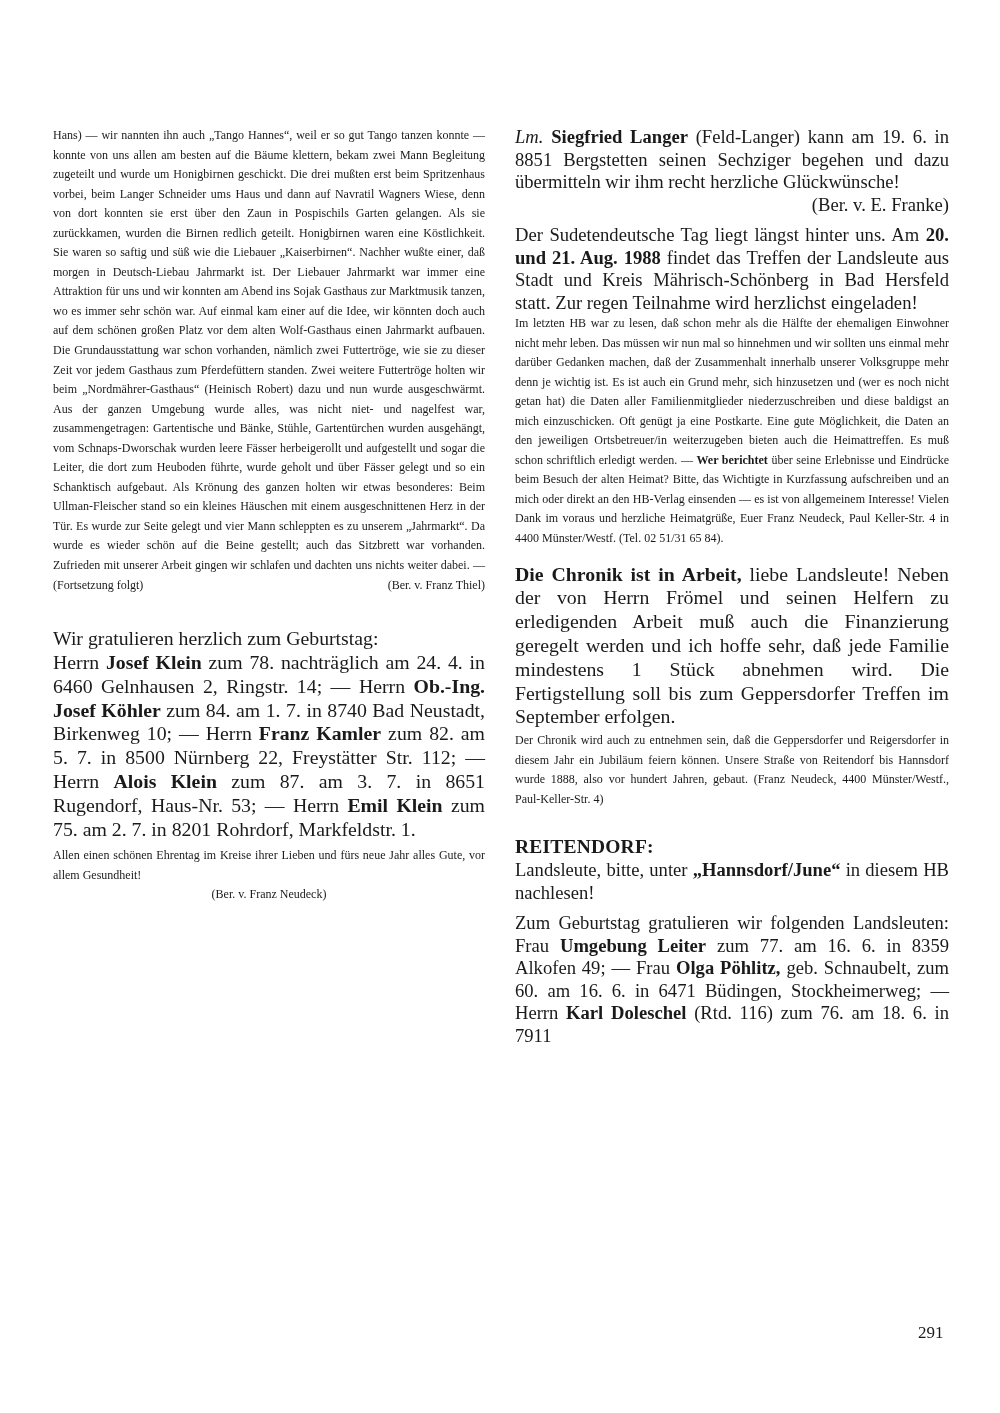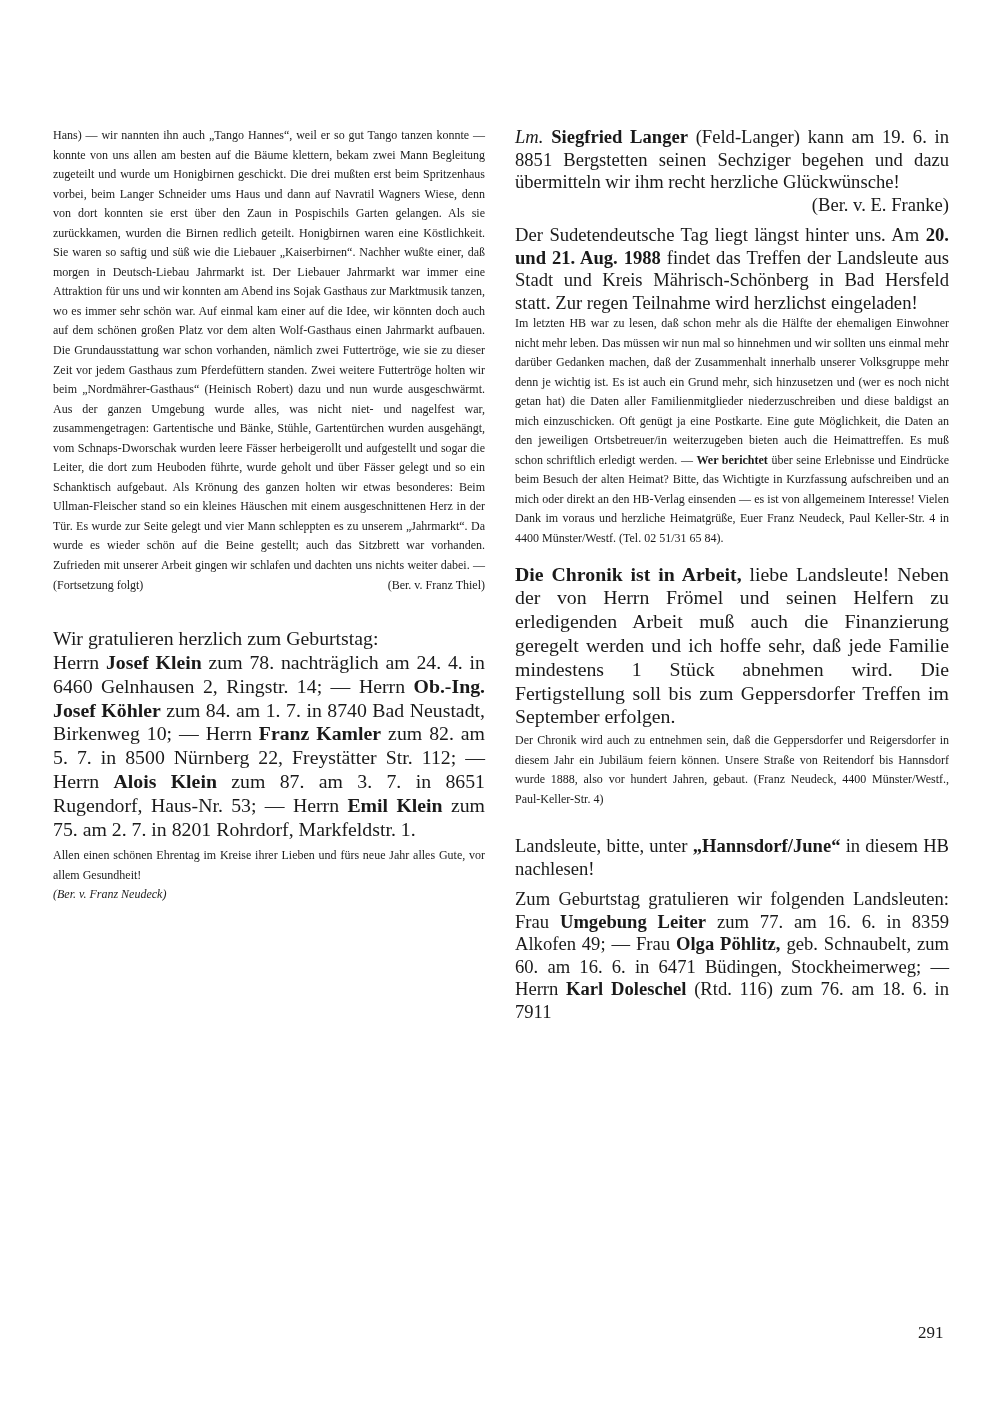--- a/index.html
+++ b/index.html
@@ -5,21 +5,21 @@
   html, body { margin: 0; padding: 0; background: #ffffff; }
   body { width: 1000px; height: 1413px; position: relative; overflow: hidden;
          font-family: "Liberation Serif", "DejaVu Serif", serif; color: #1a1a1a; }
   .col { position: absolute; top: 126px; }
   .col-left { left: 53px; width: 432px; }
   .col-right { left: 515px; width: 434px; }
   p { margin: 0; text-align: justify; hyphens: manual; }
   .s-small { font-size: 12px; line-height: 19.55px; }
   .s-med { font-size: 18.6px; line-height: 22.5px; }
   .s-big { font-size: 19.8px; line-height: 23.8px; }
-  .sig { display: block; text-align: left; font-style: italic; }
+  .sig { display: block; text-align: center; }
   .sig-inline { float: right; }
   h2 { margin: 0; font-size: 19.5px; line-height: 24px; font-weight: bold; letter-spacing: 0.2px; }
   b { font-weight: bold; }
   i { font-style: italic; margin-top: 34px; }
   .gap-s { height: 8px; }
   .gap-m { height: 14px; }
   .gap-l { height: 20px; }
   .page-num { position: absolute; left: 918px; top: 1323px; font-size: 17px; }
   .clear::after { content: ""; display: block; clear: both; }
 </style>
@@ -49,19 +49,20 @@
   <p class="s-med"><span>Der Sudetendeutsche Tag liegt längst hinter uns. Am </span><b>20. und 21. Aug. 1988</b><span> findet das Tref­fen der Landsleute aus Stadt und Kreis Mährisch-Schönberg in Bad Hersfeld statt. Zur regen Teilnahme wird herzlichst eingeladen!</span></p>
 
   <p class="s-small"><span>Im letzten HB war zu lesen, daß schon mehr als die Hälfte der ehemaligen Einwohner nicht mehr leben. Das müssen wir nun mal so hinnehmen und wir soll­ten uns einmal mehr darüber Gedanken machen, daß der Zusammenhalt innerhalb unserer Volksgruppe mehr denn je wichtig ist. Es ist auch ein Grund mehr, sich hinzusetzen und (wer es noch nicht getan hat) die Daten aller Familienmitglieder niederzuschreiben und diese baldigst an mich einzuschicken. Oft genügt ja eine Postkarte. Eine gute Möglichkeit, die Daten an den jeweiligen Ortsbetreuer/in weiterzugeben bie­ten auch die Heimattreffen. Es muß schon schriftlich erledigt werden. — </span><b>Wer berichtet</b><span> über seine Erleb­nisse und Eindrücke beim Besuch der alten Heimat? Bitte, das Wichtigte in Kurzfassung aufschreiben und an mich oder direkt an den HB-Verlag einsenden — es ist von allgemeinem Interesse! Vielen Dank im voraus und herzliche Heimatgrüße, Euer Franz Neu­deck, Paul Keller-Str. 4 in 4400 Münster/Westf. (Tel. 02 51/31 65 84).</span></p>
 
   <div class="gap-m"></div>
   <p class="s-big"><b>Die Chronik ist in Arbeit,</b><span> liebe Landsleute! Neben der von Herrn Frömel und seinen Hel­fern zu erledigenden Arbeit muß auch die Fi­nanzierung geregelt werden und ich hoffe sehr, daß jede Familie mindestens 1 Stück abneh­men wird. Die Fertigstellung soll bis zum Gep­persdorfer Treffen im September erfolgen.</span></p>
   <p class="s-small" style="margin-top:2px">Der Chronik wird auch zu entnehmen sein, daß die Geppersdorfer und Reigersdorfer in diesem Jahr ein Jubiläum feiern können. Unsere Straße von Reiten­dorf bis Hannsdorf wurde 1888, also vor hundert Jahren, gebaut. (Franz Neudeck, 4400 Mün­ster/Westf., Paul-Keller-Str. 4)</p>
 
   <div class="gap-l"></div>
   <div style="height:6px"></div>
+  <h2>REITENDORF:</h2>
   <p class="s-med"><span>Landsleute, bitte, unter </span><b>„Hannsdorf/June“</b><span> in diesem HB nachlesen!</span></p>
 
   <div class="gap-s"></div>
   <p class="s-med"><span>Zum Geburtstag gratulieren wir folgenden Landsleuten: Frau </span><b>Umgebung Leiter</b><span> zum 77. am 16. 6. in 8359 Alkofen 49; — Frau </span><b>Olga Pöh­litz,</b><span> geb. Schnaubelt, zum 60. am 16. 6. in 6471 Büdingen, Stockheimerweg; — Herrn </span><b>Karl Doleschel</b><span> (Rtd. 116) zum 76. am 18. 6. in 7911</span></p>
 </div>
 
 <div class="page-num">291</div>
 
 </body></html>

